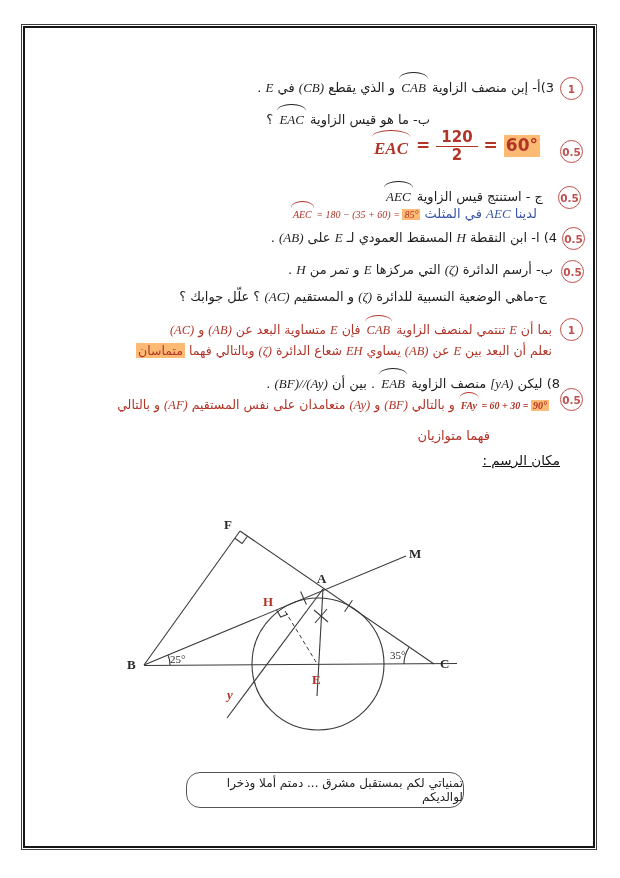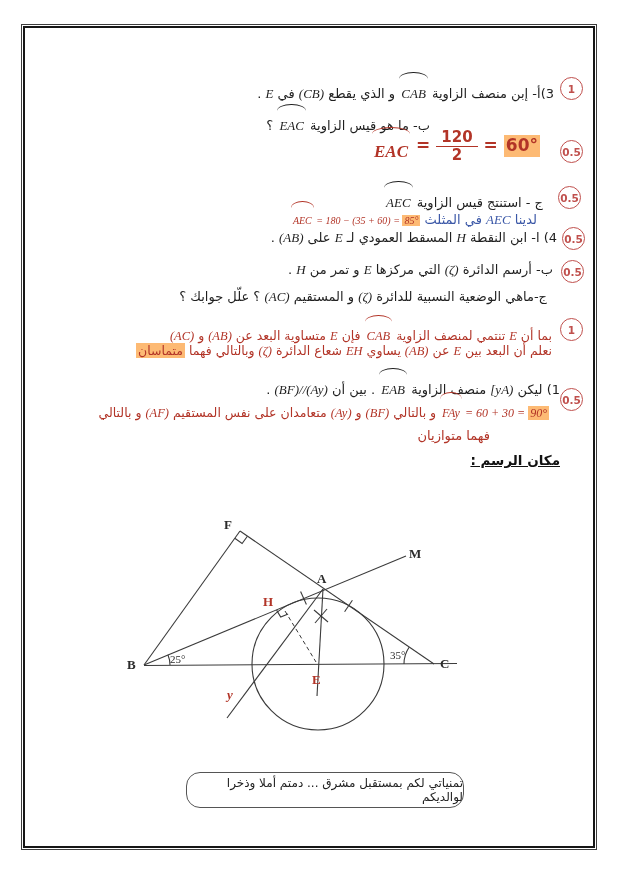--- a/index.html
+++ b/index.html
@@ -14,43 +14,43 @@
   }
   .line{
     position:absolute;direction:rtl;white-space:nowrap;
     font-size:13px;color:#1f1f1f;line-height:1.25;
   }
   .red{color:#b23427;}
   .blue{color:#3a57a7;}
   .ltr{direction:ltr;unicode-bidi:isolate;font-family:"Liberation Serif",serif;font-style:italic;}
   .hat{
     direction:ltr;unicode-bidi:isolate;font-family:"Liberation Serif",serif;font-style:italic;
-    position:relative;display:inline-block;padding:12px 2px 0;
+    position:relative;display:inline-block;padding:6px 2px 0;
   }
   .hat::before{
     content:"";position:absolute;left:0;right:0;top:-2px;height:6px;
     border-top:1.5px solid currentColor;border-radius:50% 50% 0 0/100% 100% 0 0;
   }
   .hl{background:#fdba74;padding:0 2px;}
-  .big{font-size:12px;font-weight:normal;}
+  .big{font-size:10px;font-weight:bold;}
   .fay{font-size:12.5px;}
   .just{font-size:12.5px;}
   .f1in{font-size:17px;color:#b23427;font-weight:bold;}
   .f2f{font-size:10px;font-weight:normal;}
   .frac{
     display:inline-flex;flex-direction:column;vertical-align:middle;
     text-align:center;line-height:1.1;font-size:15px;
   }
   .fnum{border-bottom:1.5px solid currentColor;padding:0 5px;}
   .score{
     position:absolute;width:21px;height:21px;border:1.3px solid #c0504d;
     border-radius:50%;color:#c0504d;font-size:10.5px;font-weight:bold;
     display:flex;align-items:center;justify-content:center;background:transparent;
   }
-  .draw-title{font-weight:bold;text-decoration:underline;color:#111;font-size:13.5px;}
+  .draw-title{font-weight:normal;text-decoration:underline;color:#111;font-size:13.5px;}
   .footer-box{
     position:absolute;left:186px;top:772px;width:276px;height:34px;
     border:1.2px solid #555;border-radius:14px;display:flex;align-items:center;
     justify-content:center;direction:rtl;font-size:12px;color:#222;background:#fff;
   }
   svg text{font-family:"Liberation Serif",serif;fill:#2b2b2b;}
   svg .lab{font-size:13px;font-weight:bold;}
   svg .deg{font-size:11px;font-weight:normal;}
   svg .redlab{fill:#b23427;font-weight:bold;font-size:13px;}
   svg .ylab{fill:#b23427;font-style:italic;font-size:13px;font-weight:bold;}
@@ -76,21 +76,21 @@
   </span>
 </div>
 
 <div class="line" style="top:183px;right:77px;"><span>ج - استنتج قيس الزاوية</span> <span class="hat">AEC</span></div>
 <div class="line blue" style="top:203px;right:83px;"><span>لدينا</span> <span class="ltr">AEC</span> <span>في المثلث</span> <span class="ltr red f2f"><span class="hat">AEC</span> <span>= 180 − (35 + 60) =</span> <span class="hl">85°</span></span></div>
 <div class="line" style="top:230px;right:63px;"><span>4) ا- ابن النقطة</span> <span class="ltr">H</span> <span>المسقط العمودي لـ</span> <span class="ltr">E</span> <span>على</span> <span class="ltr">(AB)</span> <span>.</span></div>
 <div class="line" style="top:262px;right:67px;"><span>ب- أرسم الدائرة</span> <span class="ltr">(ζ)</span> <span>التي مركزها</span> <span class="ltr">E</span> <span>و تمر من</span> <span class="ltr">H</span> <span>.</span></div>
 <div class="line" style="top:289px;right:73px;"><span>ج-ماهي الوضعية النسبية للدائرة</span> <span class="ltr">(ζ)</span> <span>و المستقيم</span> <span class="ltr">(AC)</span> <span>؟  علّل جوابك ؟</span></div>
 <div class="line red just" style="top:317px;right:68px;"><span>بما أن</span> <span class="ltr">E</span> <span>تنتمي لمنصف الزاوية</span> <span class="hat">CAB</span> <span>فإن</span> <span class="ltr">E</span> <span>متساوية البعد عن</span> <span class="ltr">(AB)</span> <span>و</span> <span class="ltr">(AC)</span></div>
 <div class="line red just" style="top:343px;right:68px;margin-left:32px;"><span>نعلم أن البعد بين</span> <span class="ltr">E</span> <span>عن</span> <span class="ltr">(AB)</span> <span>يساوي</span> <span class="ltr">EH</span> <span>شعاع الدائرة</span> <span class="ltr">(ζ)</span> <span>وبالتالي فهما</span> <span class="hl">متماسان</span></div>
-<div class="line" style="top:370px;right:60px;"><span>1) ليكن</span> <span class="ltr">[yA)</span> <span>منصف الزاوية</span> <span class="hat">EAB</span> <span>. بين أن</span> <span class="ltr">(BF)//(Ay)</span> <span>.</span></div>
+<div class="line" style="top:370px;right:60px;"><span>8) ليكن</span> <span class="ltr">[yA)</span> <span>منصف الزاوية</span> <span class="hat">EAB</span> <span>. بين أن</span> <span class="ltr">(BF)//(Ay)</span> <span>.</span></div>
 <div class="line red fay" style="top:394px;right:71px;"><span class="ltr big"><span class="hat">FAy</span> <span>= 60 + 30 =</span> <span class="hl">90°</span></span> <span>و بالتالي</span> <span class="ltr">(BF)</span> <span>و</span> <span class="ltr">(Ay)</span> <span>متعامدان على نفس المستقيم</span> <span class="ltr">(AF)</span> <span>و بالتالي</span></div>
 <div class="line red" style="top:428px;right:130px;"><span>فهما متوازيان</span></div>
 <div class="line draw-title" style="top:452px;right:60px;">مكان الرسم :</div>
 
 <div class="score" style="left:560px;top:77px;">1</div>
 <div class="score" style="left:560px;top:140px;">0.5</div>
 <div class="score" style="left:558px;top:186px;">0.5</div>
 <div class="score" style="left:562px;top:227px;">0.5</div>
 <div class="score" style="left:561px;top:260px;">0.5</div>
 <div class="score" style="left:560px;top:318px;">1</div>

